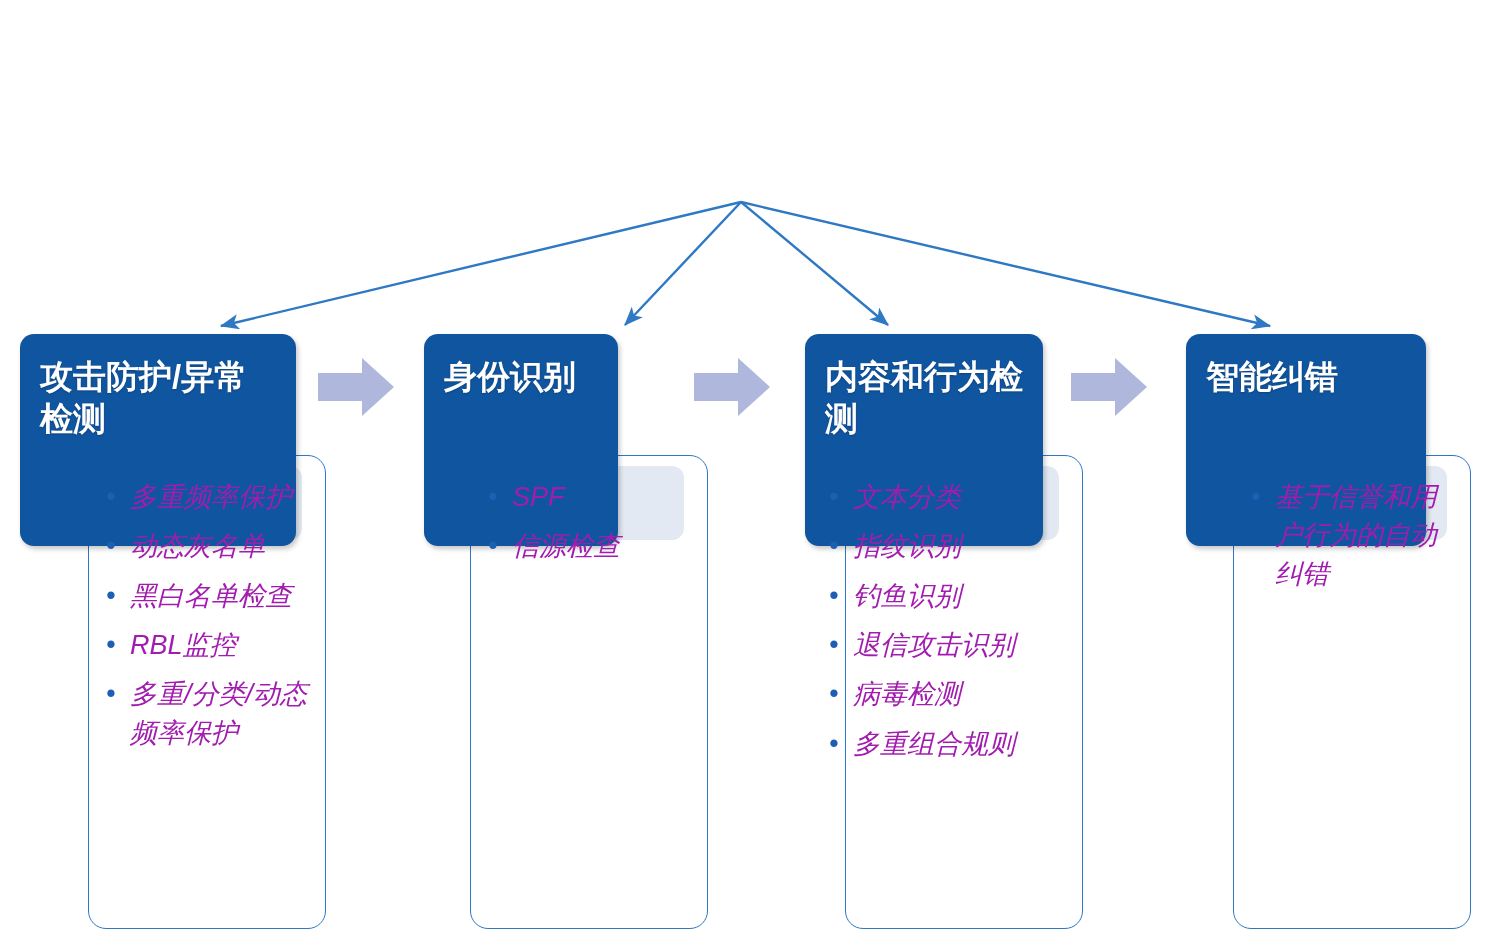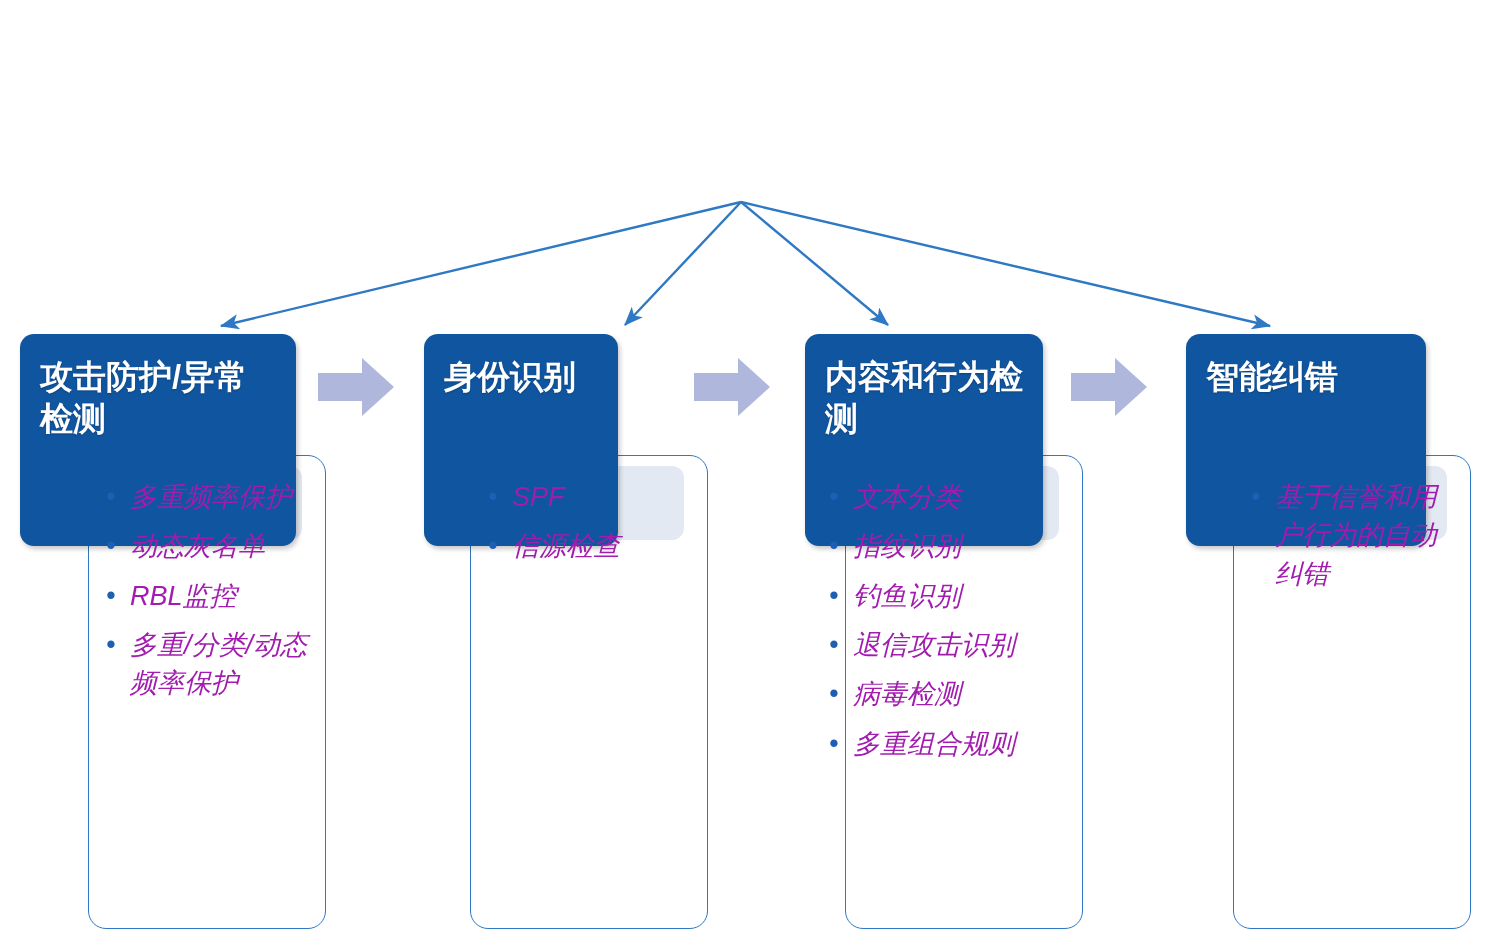--- a/index.html
+++ b/index.html
@@ -183,20 +183,21 @@
 
   <div class="stage">
     <div class="stage-card" style="left:88px; top:455px; width:238px; height:474px;"></div>
     <div class="stage-hl" style="left:92px; top:466px; width:210px; height:74px;"></div>
     <div class="stage-head" style="left:20px; top:334px; width:276px; height:212px;">
       <div class="stage-head-label">攻击防护/异常检测</div>
     </div>
     <ul class="stage-list" style="left:104px; top:478px; width:205px;">
       <li>多重频率保护</li>
       <li>动态灰名单</li>
+      <li>黑白名单检查</li>
       <li>RBL监控</li>
       <li>多重/分类/动态频率保护</li>
     </ul>
   </div>
 
   <svg class="chevron" style="left:318px; top:358px;" width="76" height="58" viewBox="0 0 76 58">
     <path d="M0,15 L44,15 L44,0 L76,29 L44,58 L44,43 L0,43 Z" fill="#AFB8DC"></path>
   </svg>
 
   <div class="stage">

